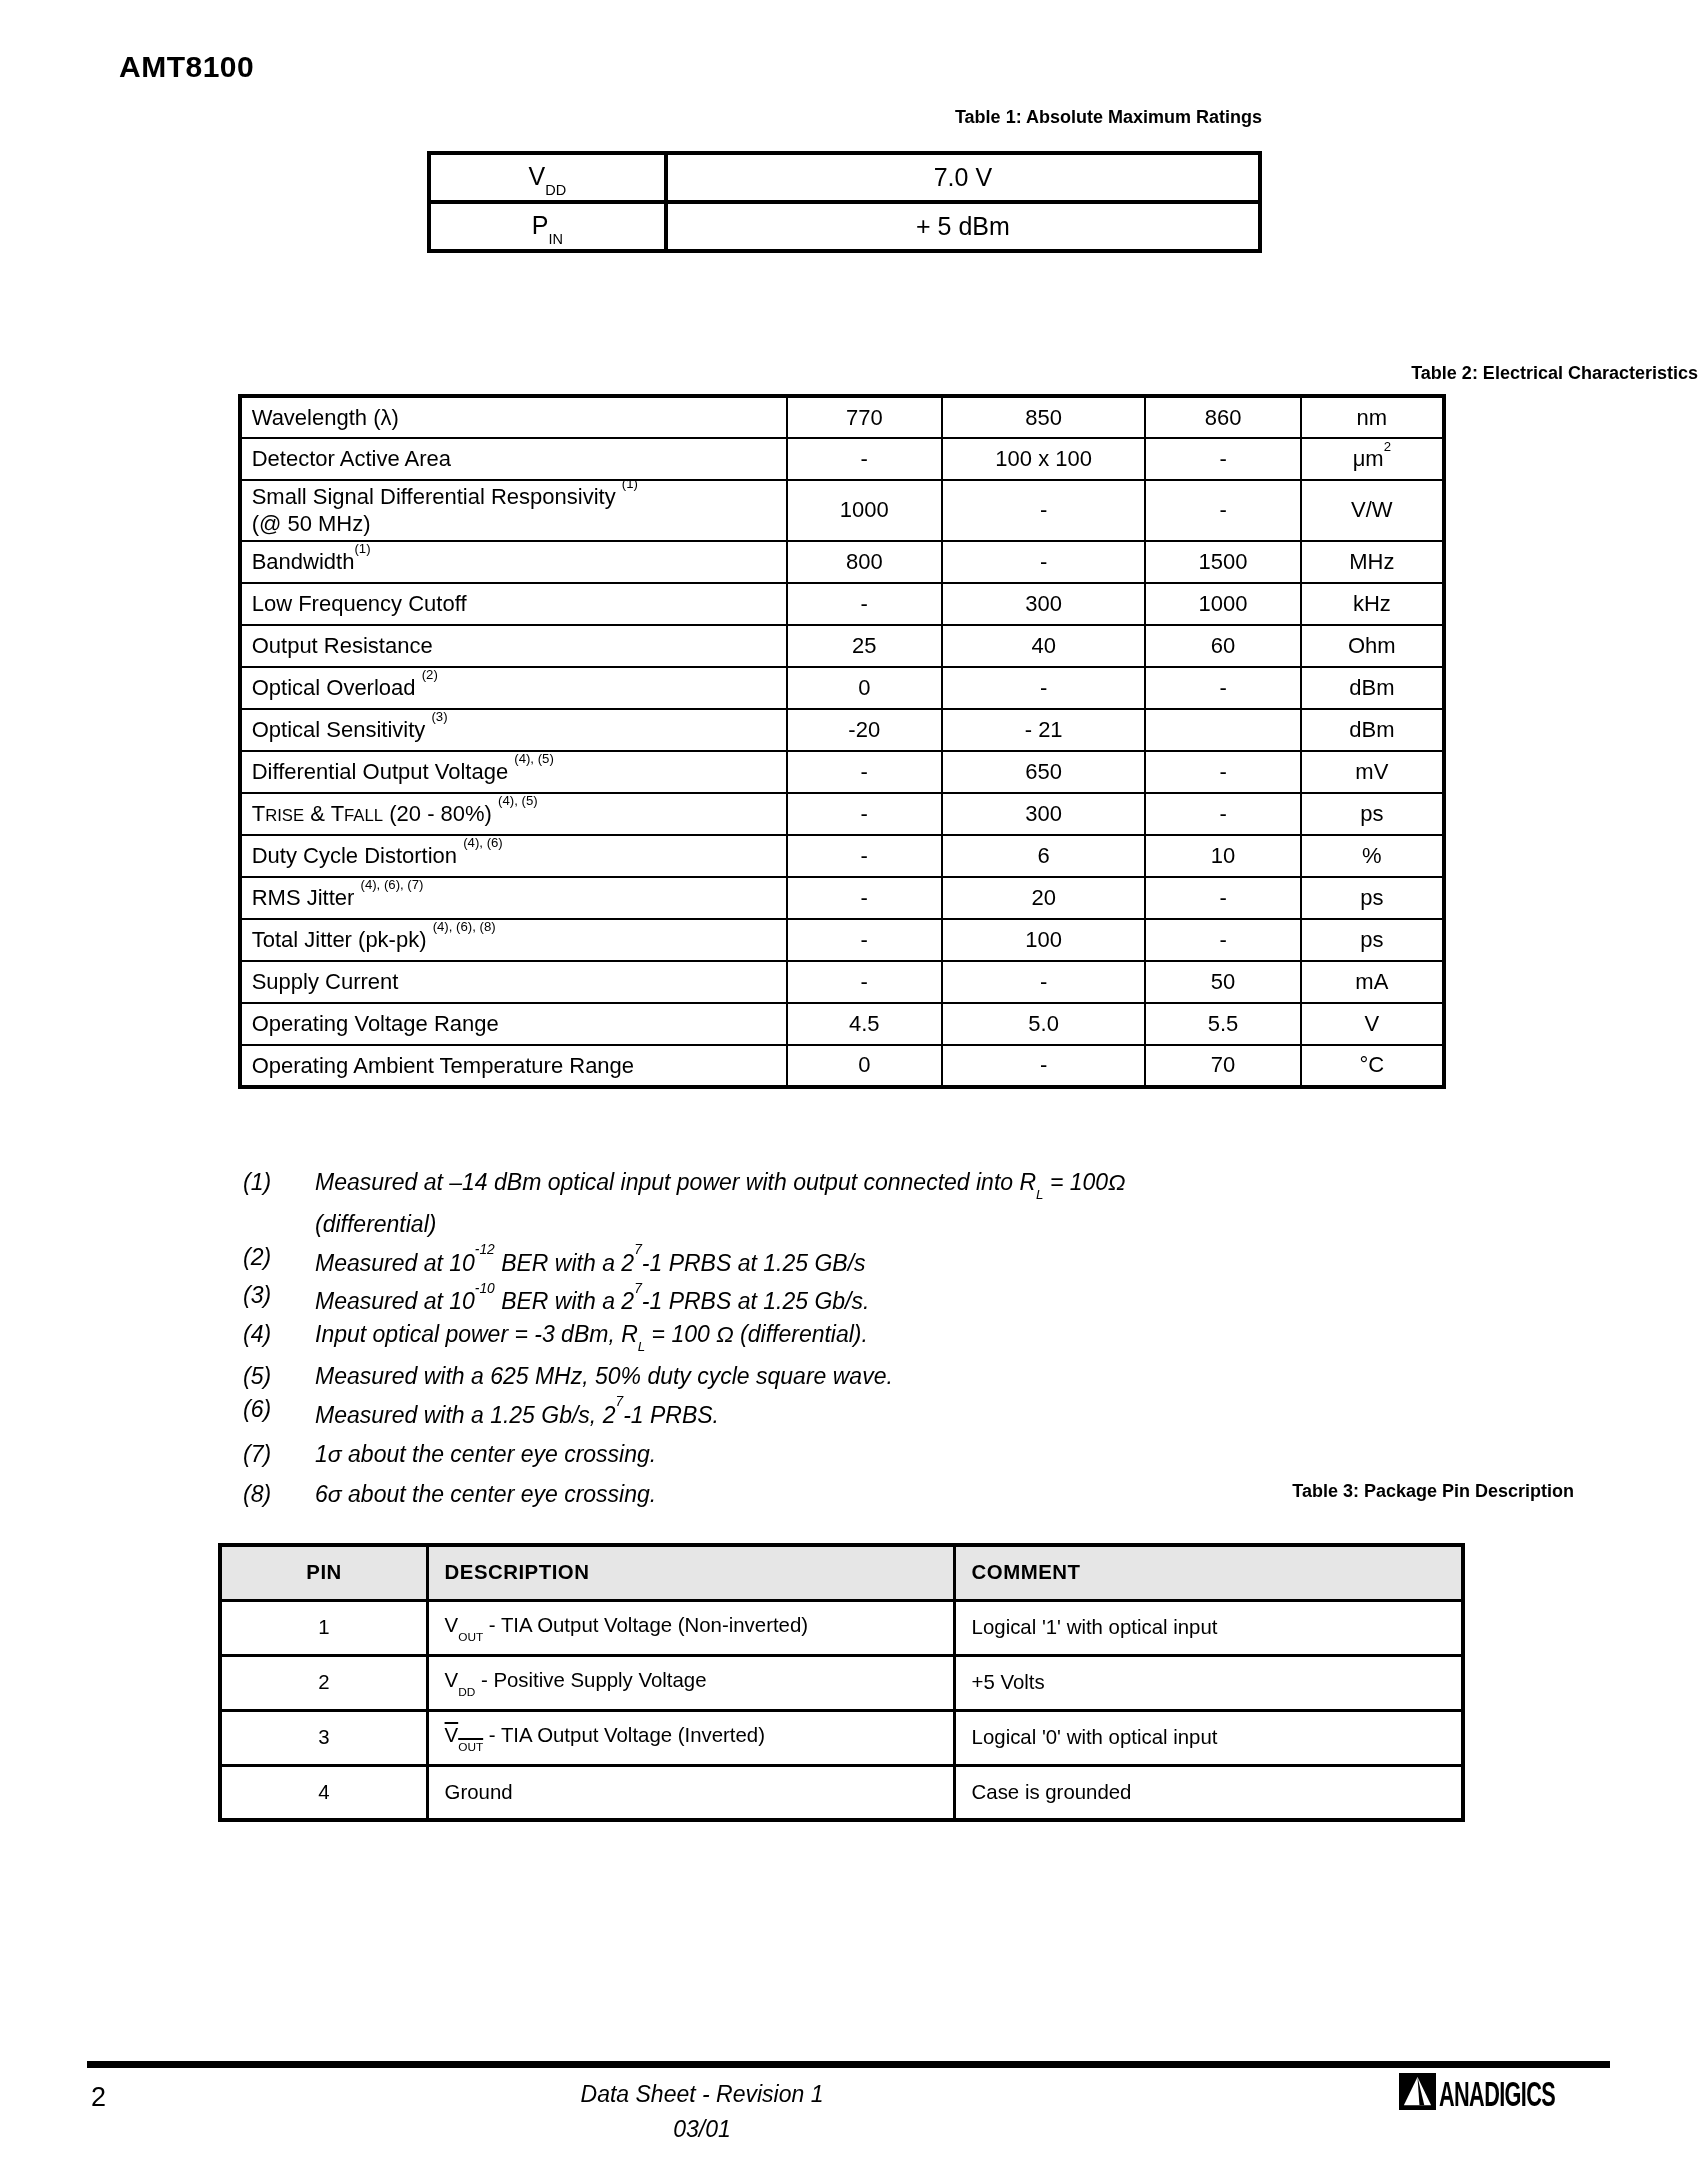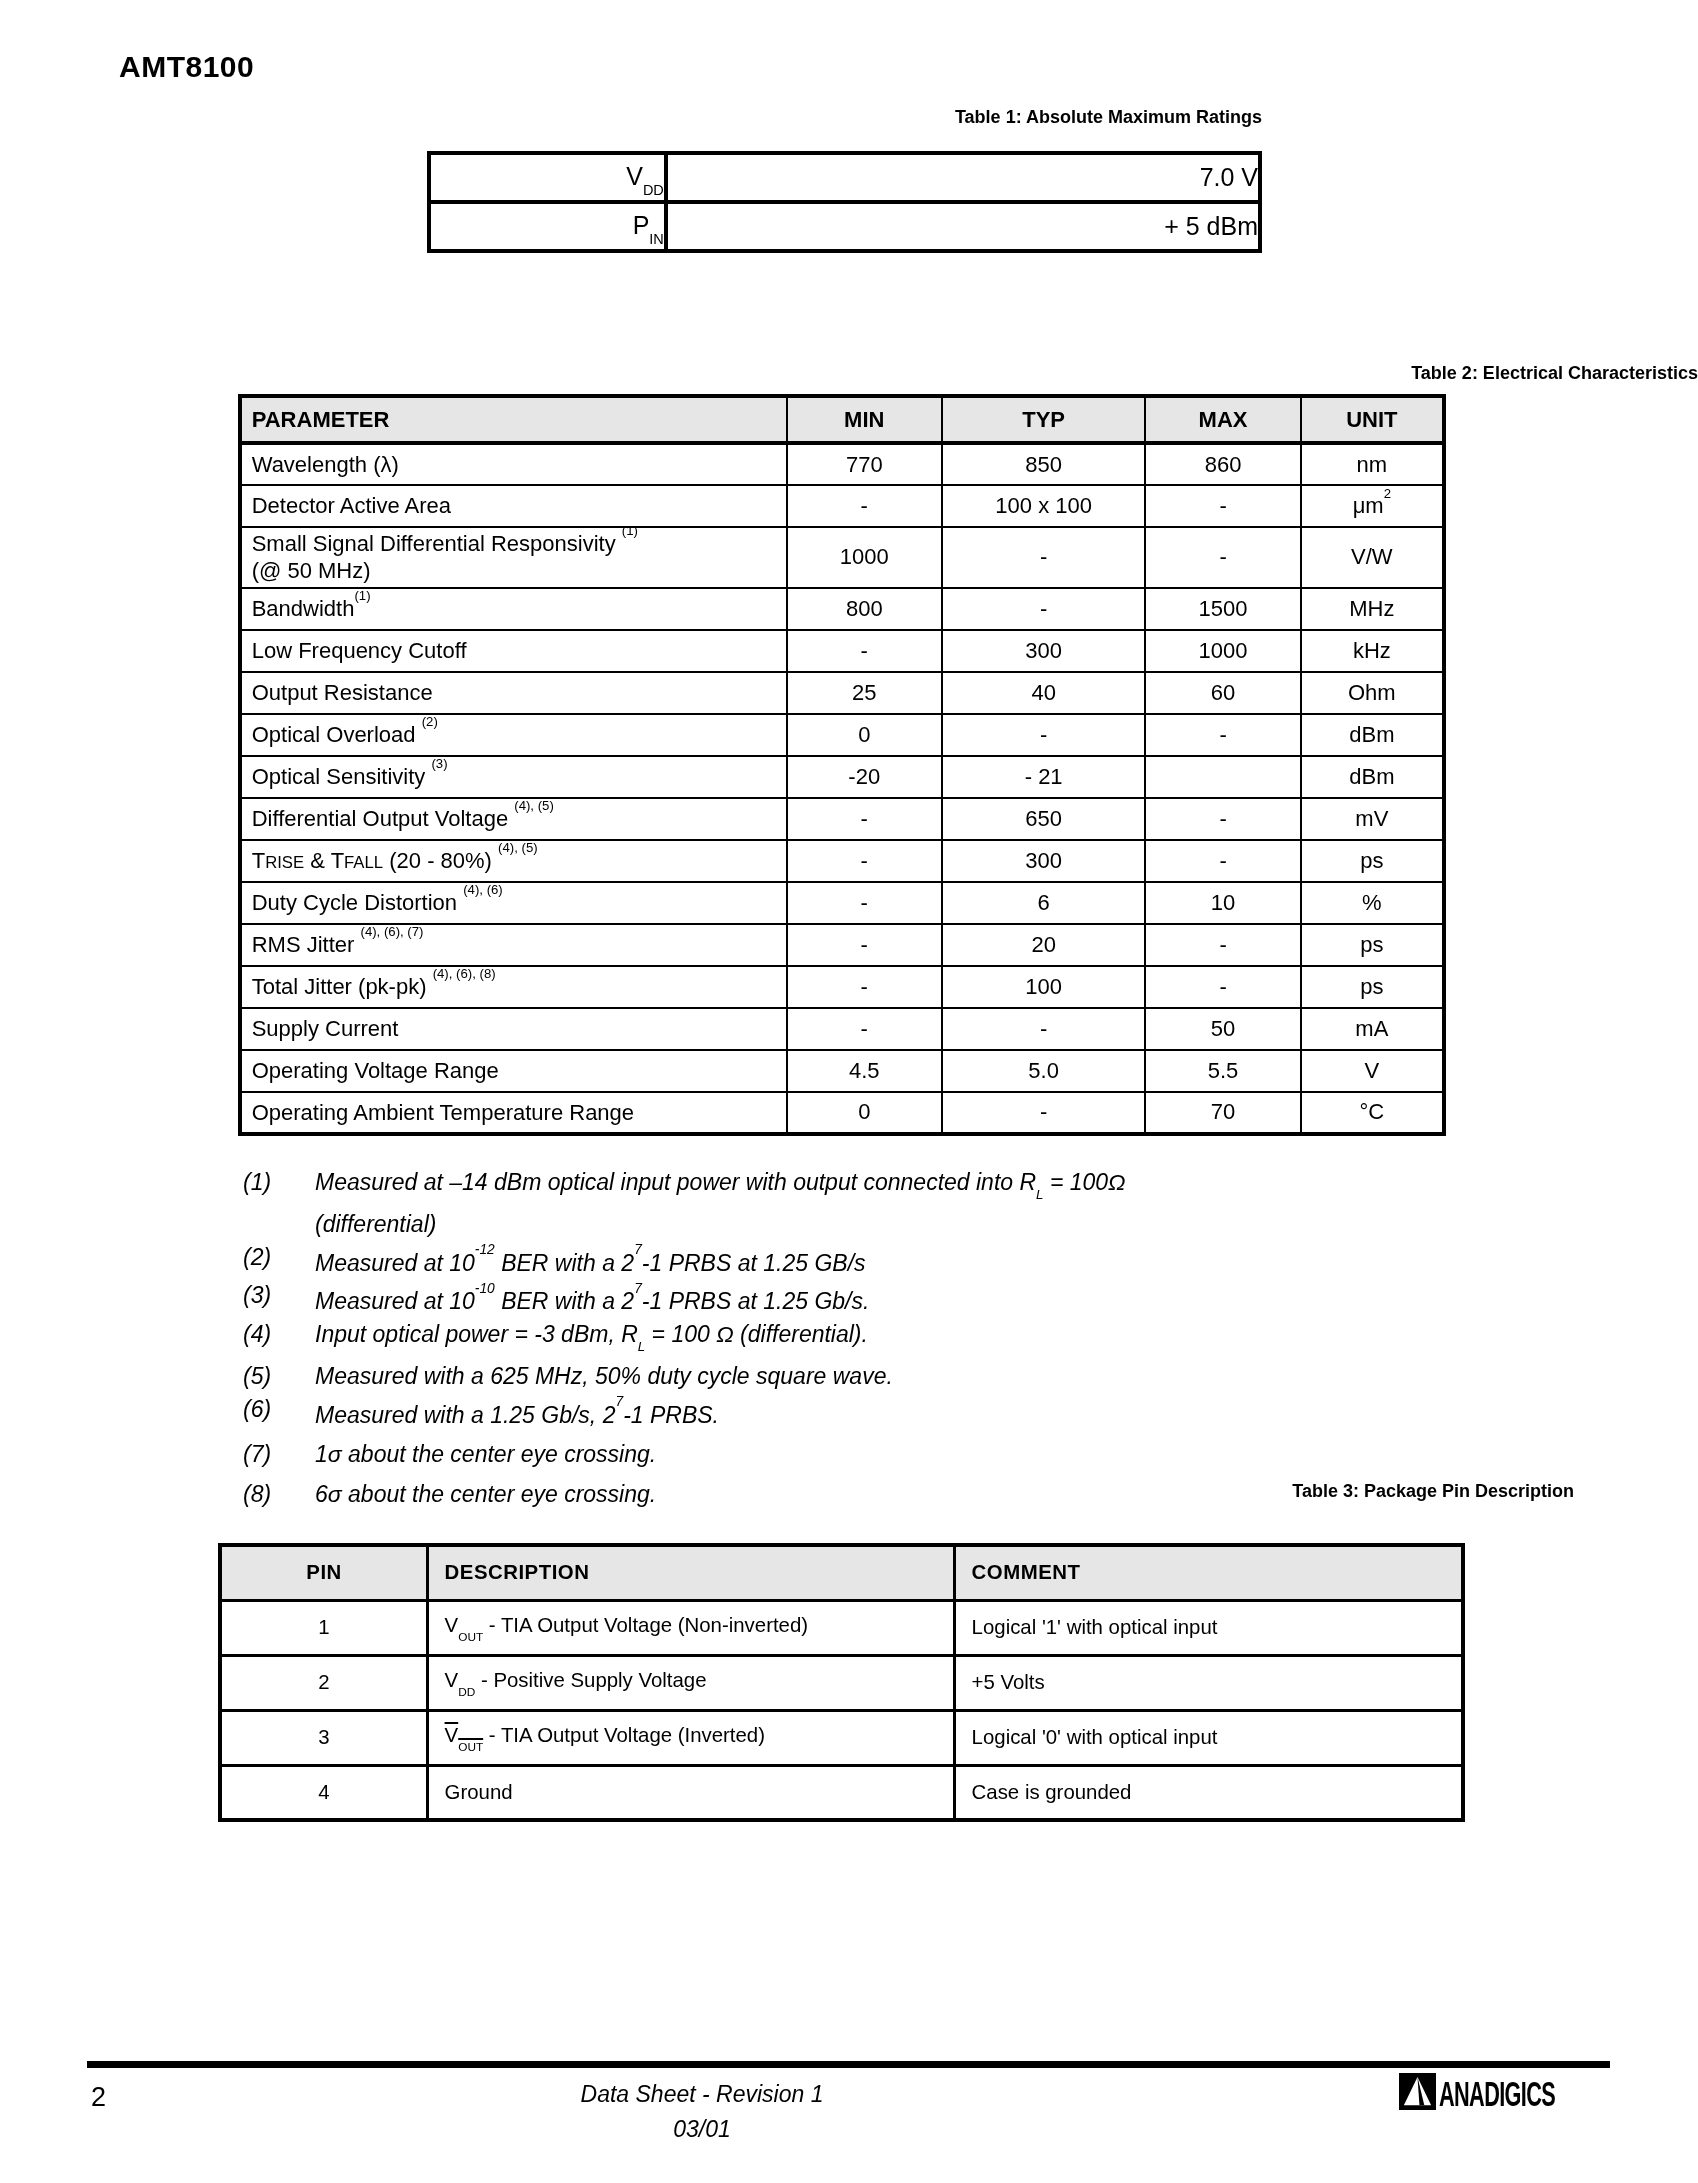--- a/index.html
+++ b/index.html
@@ -20,21 +20,21 @@
   .t1-title { left: 427px; top: 107px; width: 835px; }
   .t2-title { left: 0; top: 363px; width: 1698px; }
   .t3-title { left: 0; top: 1481px; width: 1574px; }
 
   sub { font-size: 58%; position: relative; top: 0.28em; }
   sup { font-size: 60%; position: relative; top: -0.55em; }
   .ovl { text-decoration: overline; }
 
   
   .t1 { left: 427px; top: 151px; width: 835px; border-collapse: collapse; }
-  .t1 td { border: 4.9px solid #000; height: 49px; font-size: 25px; text-align: right; vertical-align: middle; }
+  .t1 td { border: 4.9px solid #000; height: 49px; font-size: 25px; text-align: center; vertical-align: middle; }
   .t1 td.sym { width: 28.5%; }
 
   
   .t2 { left: 238px; top: 394px; width: 1208px; border-collapse: collapse; }
   .t2 th {
     border: 2.9px solid #000; border-top: 4.9px solid #000; border-bottom: 4.9px solid #000;
     height: 47px; font-size: 22px; font-weight: bold; background: #e6e6e6;
     text-align: center; vertical-align: middle;
   }
   .t2 th.param { text-align: left; padding-left: 9.7px; }
@@ -97,27 +97,20 @@
 <div class="abs sec-title t2-title">Table 2: Electrical Characteristics</div>
 <table class="abs t2">
   <colgroup>
     <col style="width:45.4%">
       <col style="width:12.9%">
       <col style="width:16.9%">
       <col style="width:12.9%">
       <col style="width:11.9%">
   </colgroup>
   <tbody>
-      <tr>
-    <th class="param">PARAMETER</th>
-    <th>MIN</th>
-    <th>TYP</th>
-    <th>MAX</th>
-    <th>UNIT</th>
-  </tr>
   <tr>
     <td class="param">Wavelength (λ)</td>
     <td>770</td>
     <td>850</td>
     <td>860</td>
     <td>nm</td>
   </tr>
   <tr>
     <td class="param">Detector Active Area</td>
     <td>-</td>

